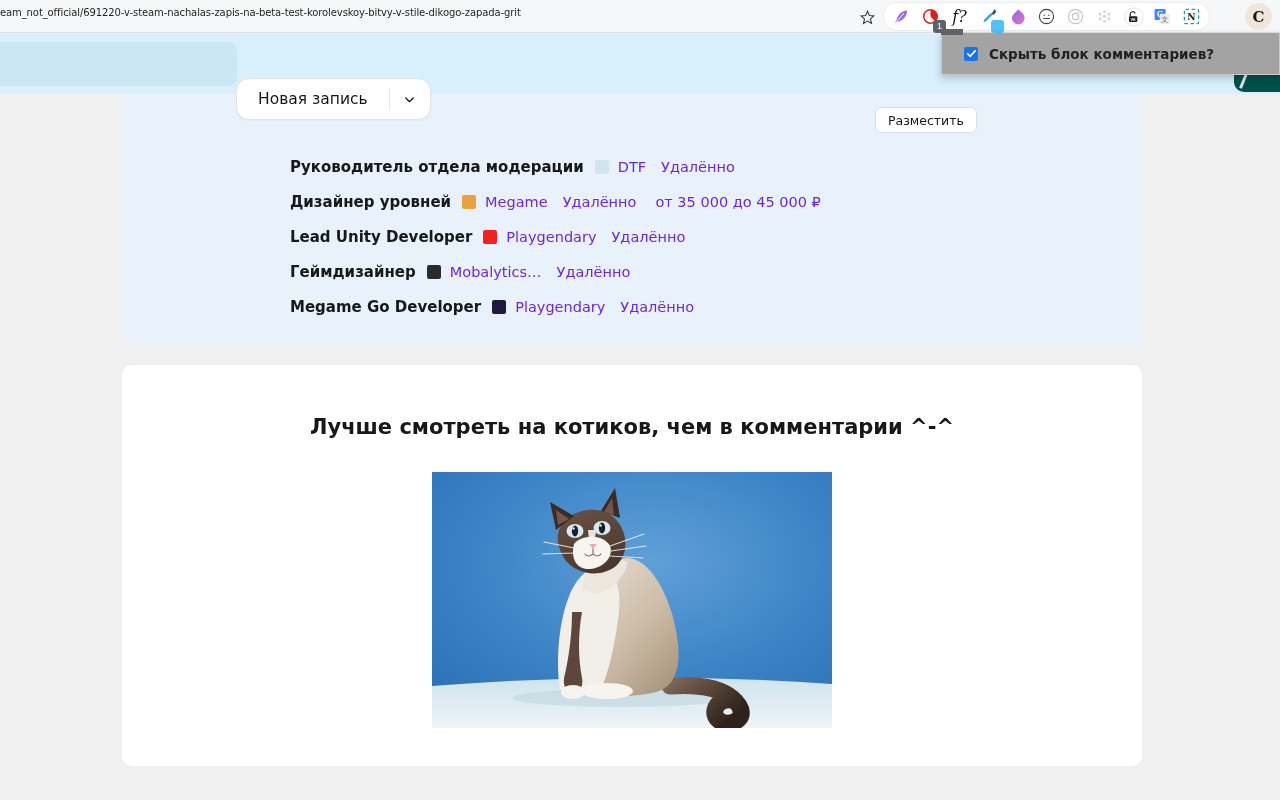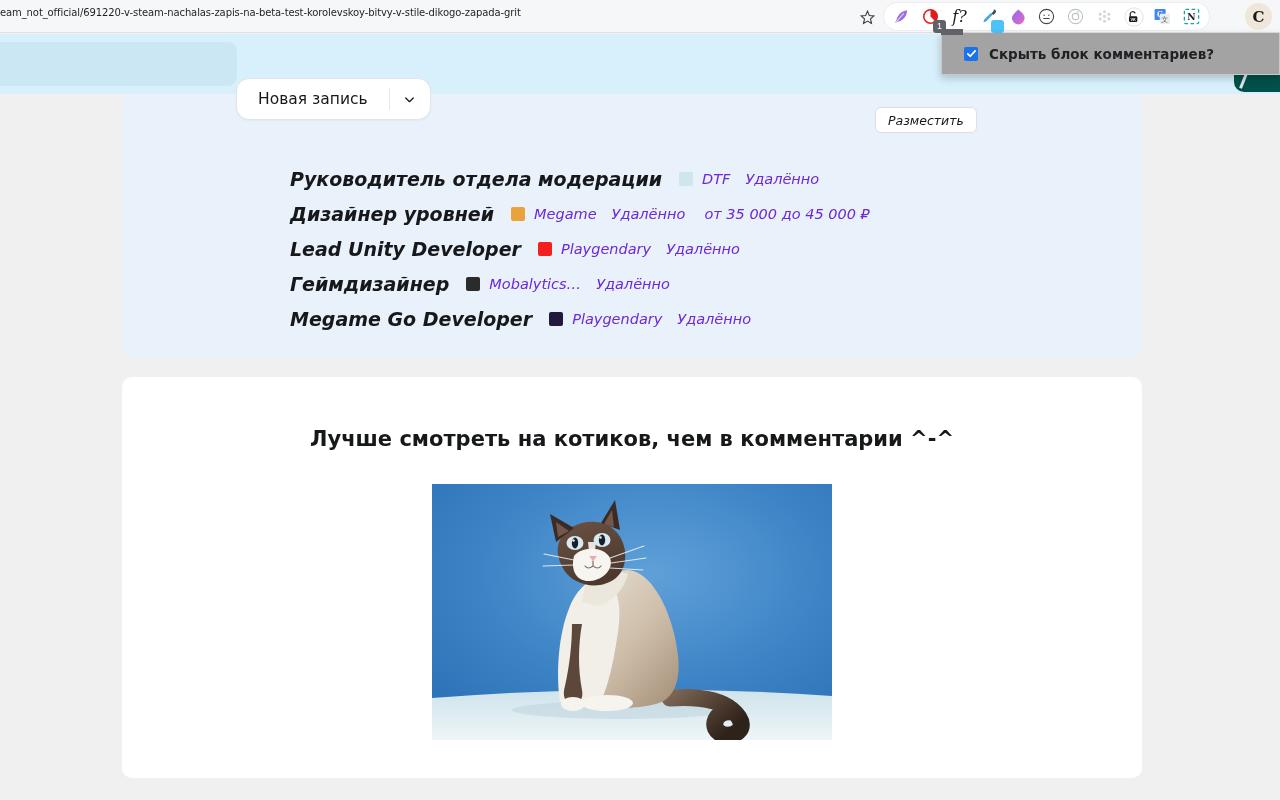--- a/index.html
+++ b/index.html
@@ -138,43 +138,43 @@
     cursor:pointer;
   }
 
   
   .feed {
     position:absolute; left:122px; top:94px; width:1020px;
   }
   .card {
     background:#ffffff; border-radius:10px; width:1020px;
   }
-  .card.vacancies { background:#e9f1fb; padding:30px 0 22px 0; position:relative;font-style:italic; }
+  .card.vacancies { background:#e9f1fb; padding:18px 0 22px 0; position:relative; }
 
   .vac-title {
     position:absolute; left:168px; top:10px;
     font-size:15px; color:#6da4e0;
     font-family:"DejaVu Sans", sans-serif;
   }
   .vac-post-btn {
     position:absolute; left:753px; top:13px;
     height:26px; padding:0 12px;
     background:#fff; border:1px solid #dcdfe3; border-radius:6px;
     font-size:12.5px; color:#16181a;
     display:flex; align-items:center; cursor:pointer;
     font-family:"DejaVu Sans", sans-serif;
   }
   .vac-list { margin-top:37px; padding-left:168px; }
   .vac-row {
     display:flex; align-items:center; gap:9px;
     height:35px; cursor:pointer;
   }
   .vac-role {
-    font-size:19px; font-weight:bold; color:#16181a;
-    white-space:nowrap; margin-right:8px;
+    font-size:15px; font-weight:bold; color:#16181a;
+    white-space:nowrap; margin-right:2px;
     font-family:"DejaVu Sans", sans-serif;
   }
   .vac-logo {
     width:14px; height:14px; border-radius:2px;
     flex:0 0 auto; display:block;
   }
   .vac-company, .vac-remote, .vac-salary {
     font-size:14.5px; color:#6d28d9; white-space:nowrap;
     font-family:"DejaVu Sans", sans-serif;
   }

